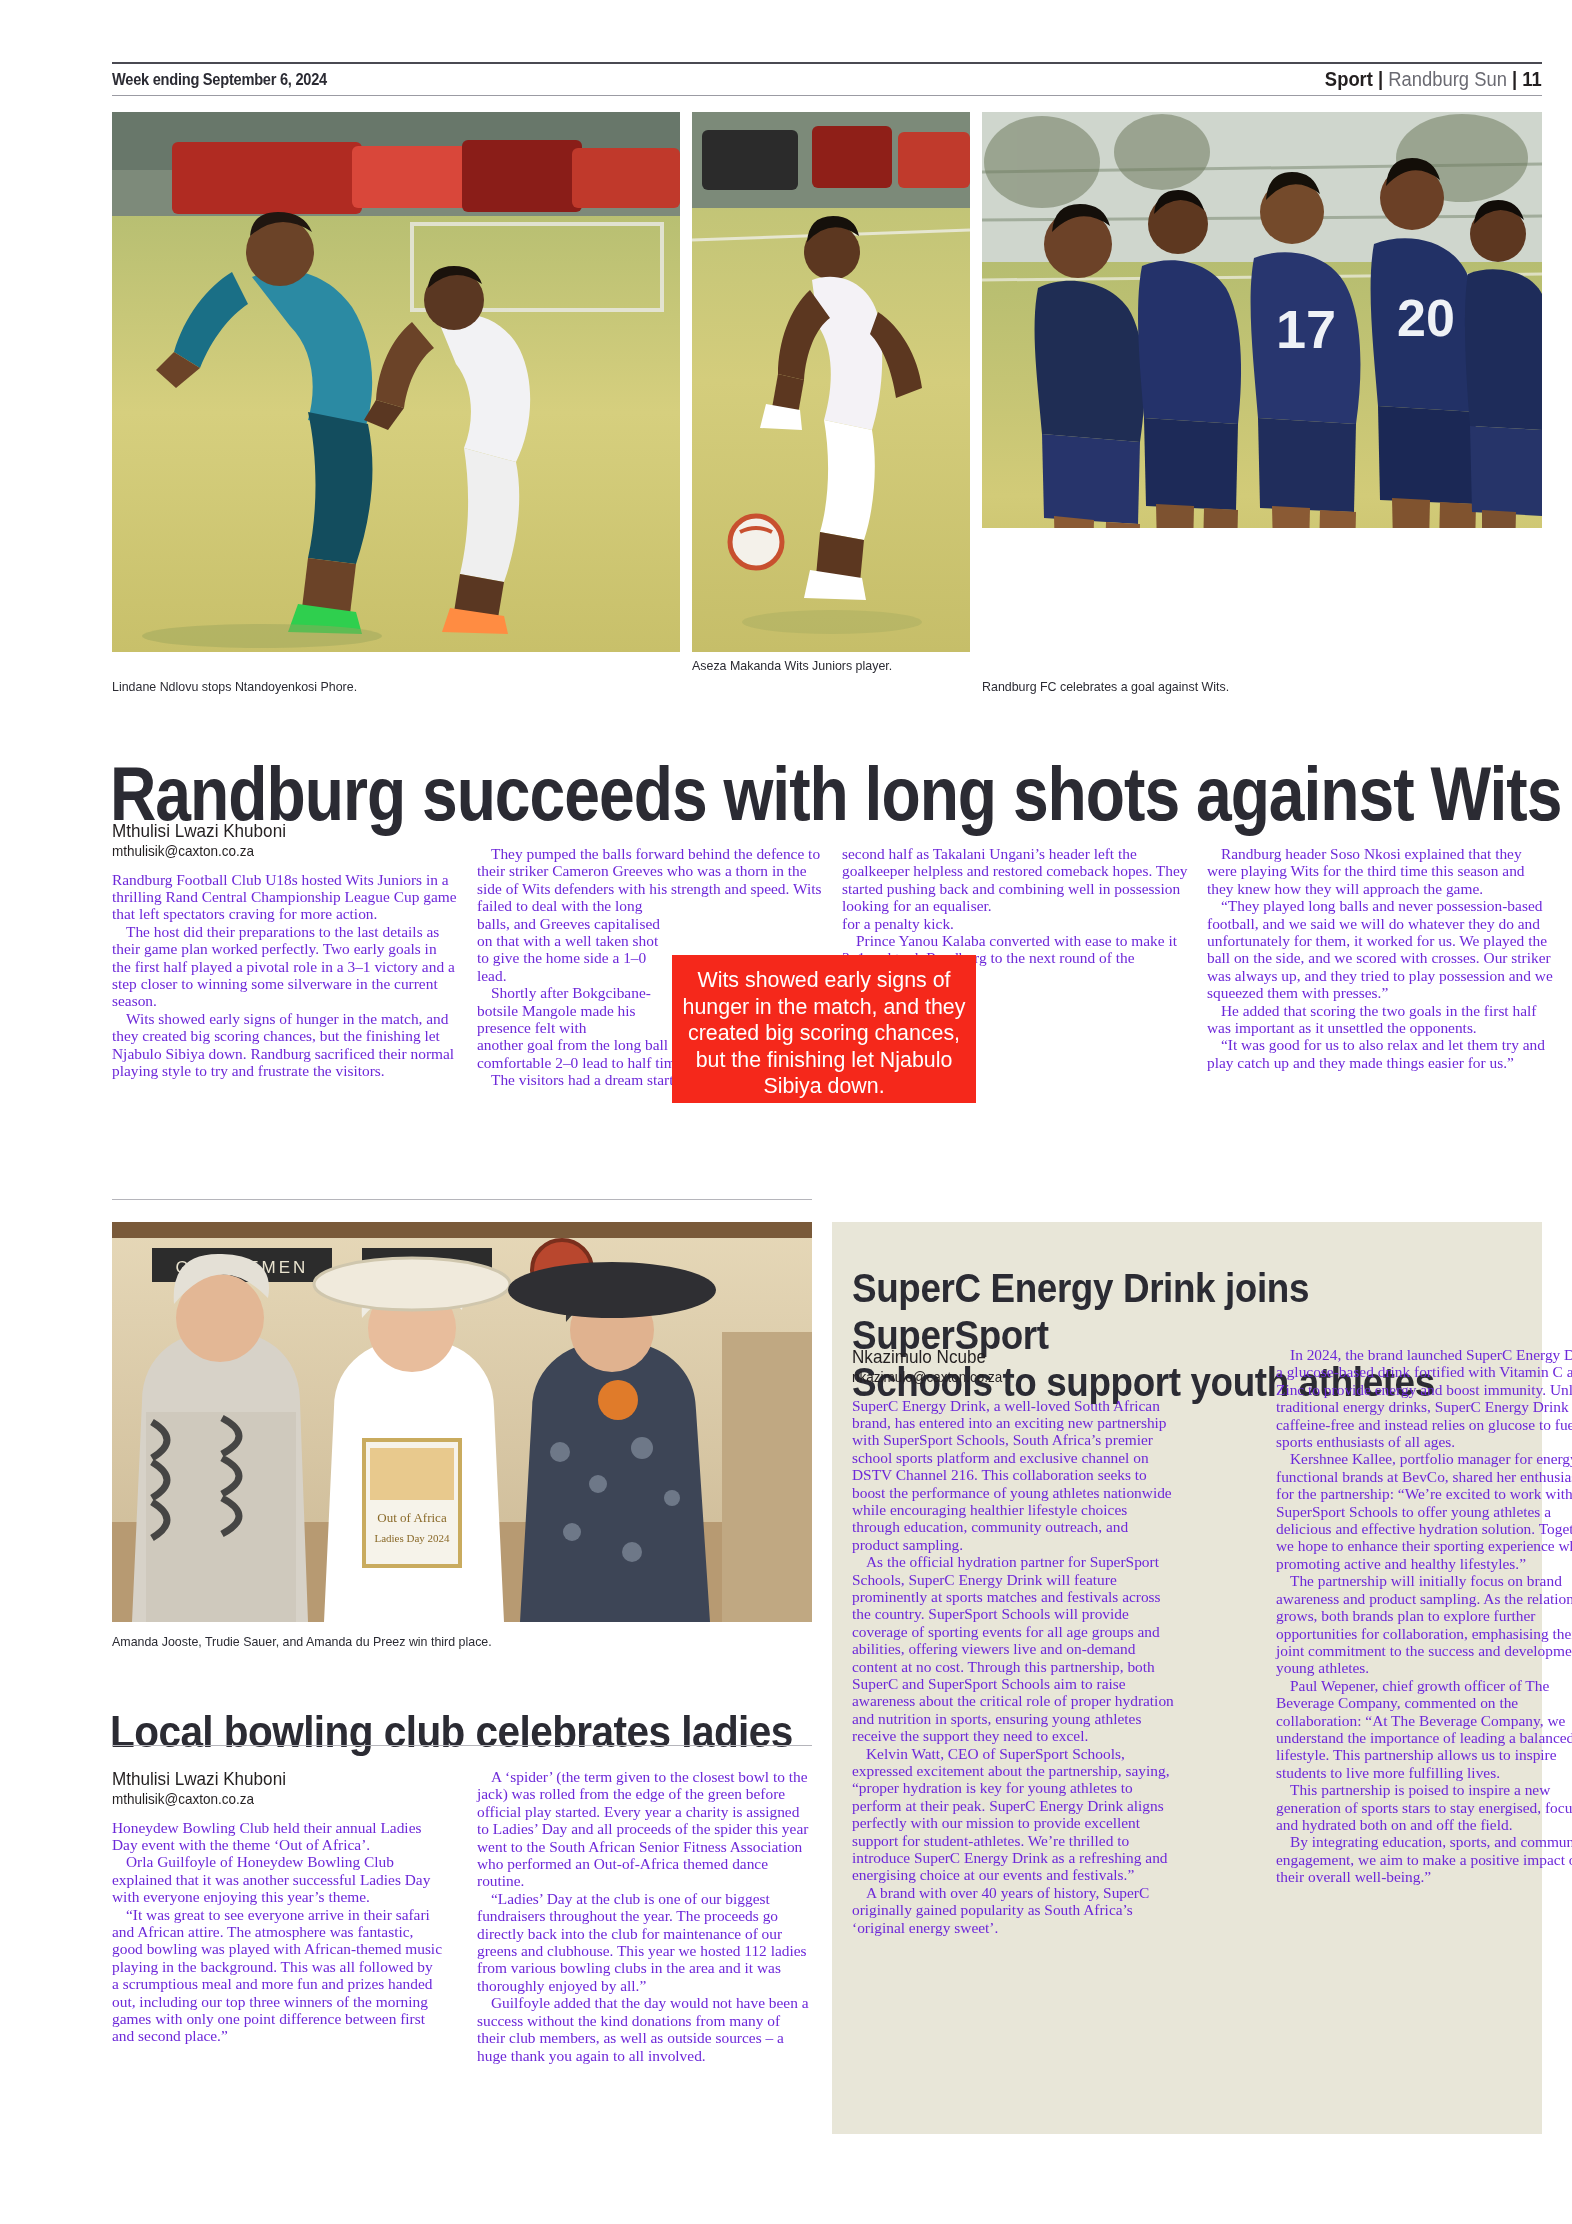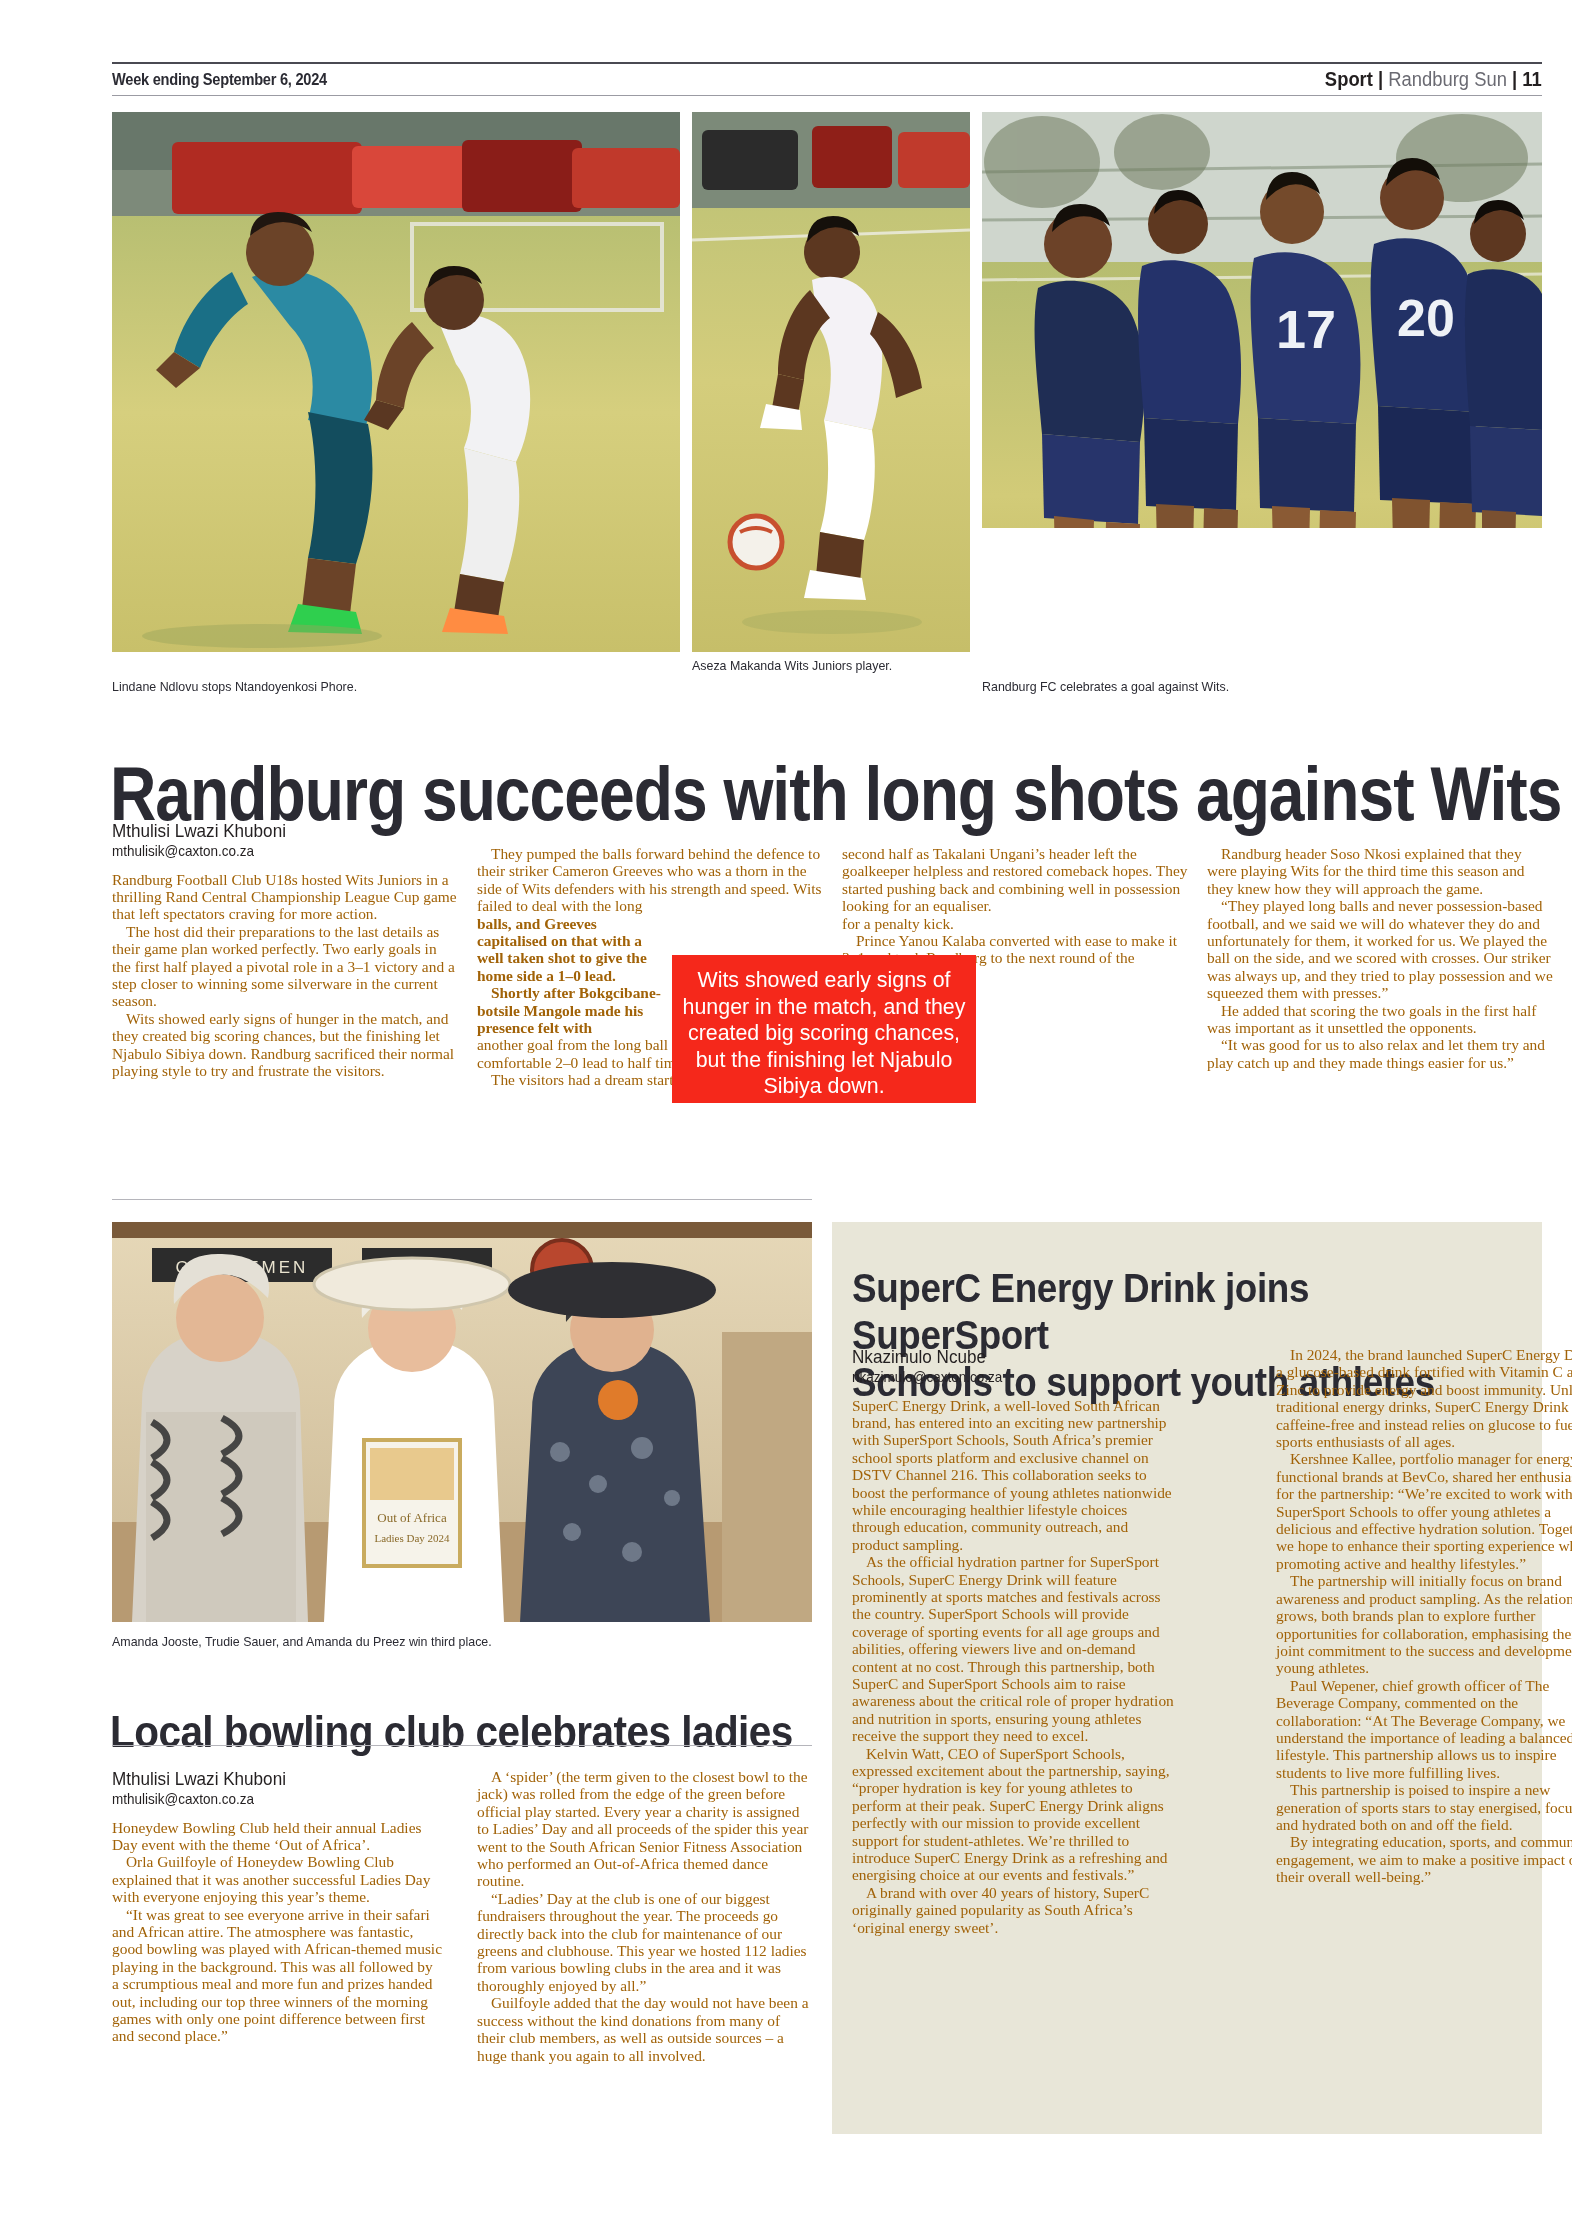--- a/index.html
+++ b/index.html
@@ -71,33 +71,33 @@
     white-space:nowrap;
   }
   .byline-mail {
     font-family:"Liberation Sans", sans-serif;
     font-size:15px; color:#231f20; line-height:1.15;
     transform:scaleX(0.9); transform-origin:left top;
     margin-top:1px; white-space:nowrap;
   }
   .bodytext {
     font-family:"Liberation Serif", serif;
-    font-size:15.4px; line-height:17.4px; color:#a16207;
+    font-size:15.4px; line-height:17.4px; color:#6d28d9;
     text-align:left;
   }
   .bodytext p { margin:0; text-indent:14px; }
   .bodytext p.noind { text-indent:0; }
 
   .col { position:absolute; }
   .a1c1 { left:72px;   top:820px;  width:347px; }
   .a1c2 { left:437px;  top:845px;  width:347px; }
   .a1c3 { left:802px;  top:845px;  width:347px; }
   .a1c4 { left:1167px; top:845px;  width:347px; }
 
-  .a1c2 .wrapL { width:187px;font-weight:bold; }
+  .a1c2 .wrapL { width:187px; }
   .a1c3 .wrapR { width:185px; margin-left:162px; }
 
   
   .pullquote {
     position:absolute; left:632px; top:955px; width:320px; height:148px;
     background:#f5281b;
     color:#ffffff;
     font-family:"Liberation Sans", sans-serif;
     font-size:22.5px; line-height:26.5px;
     text-align:center;

